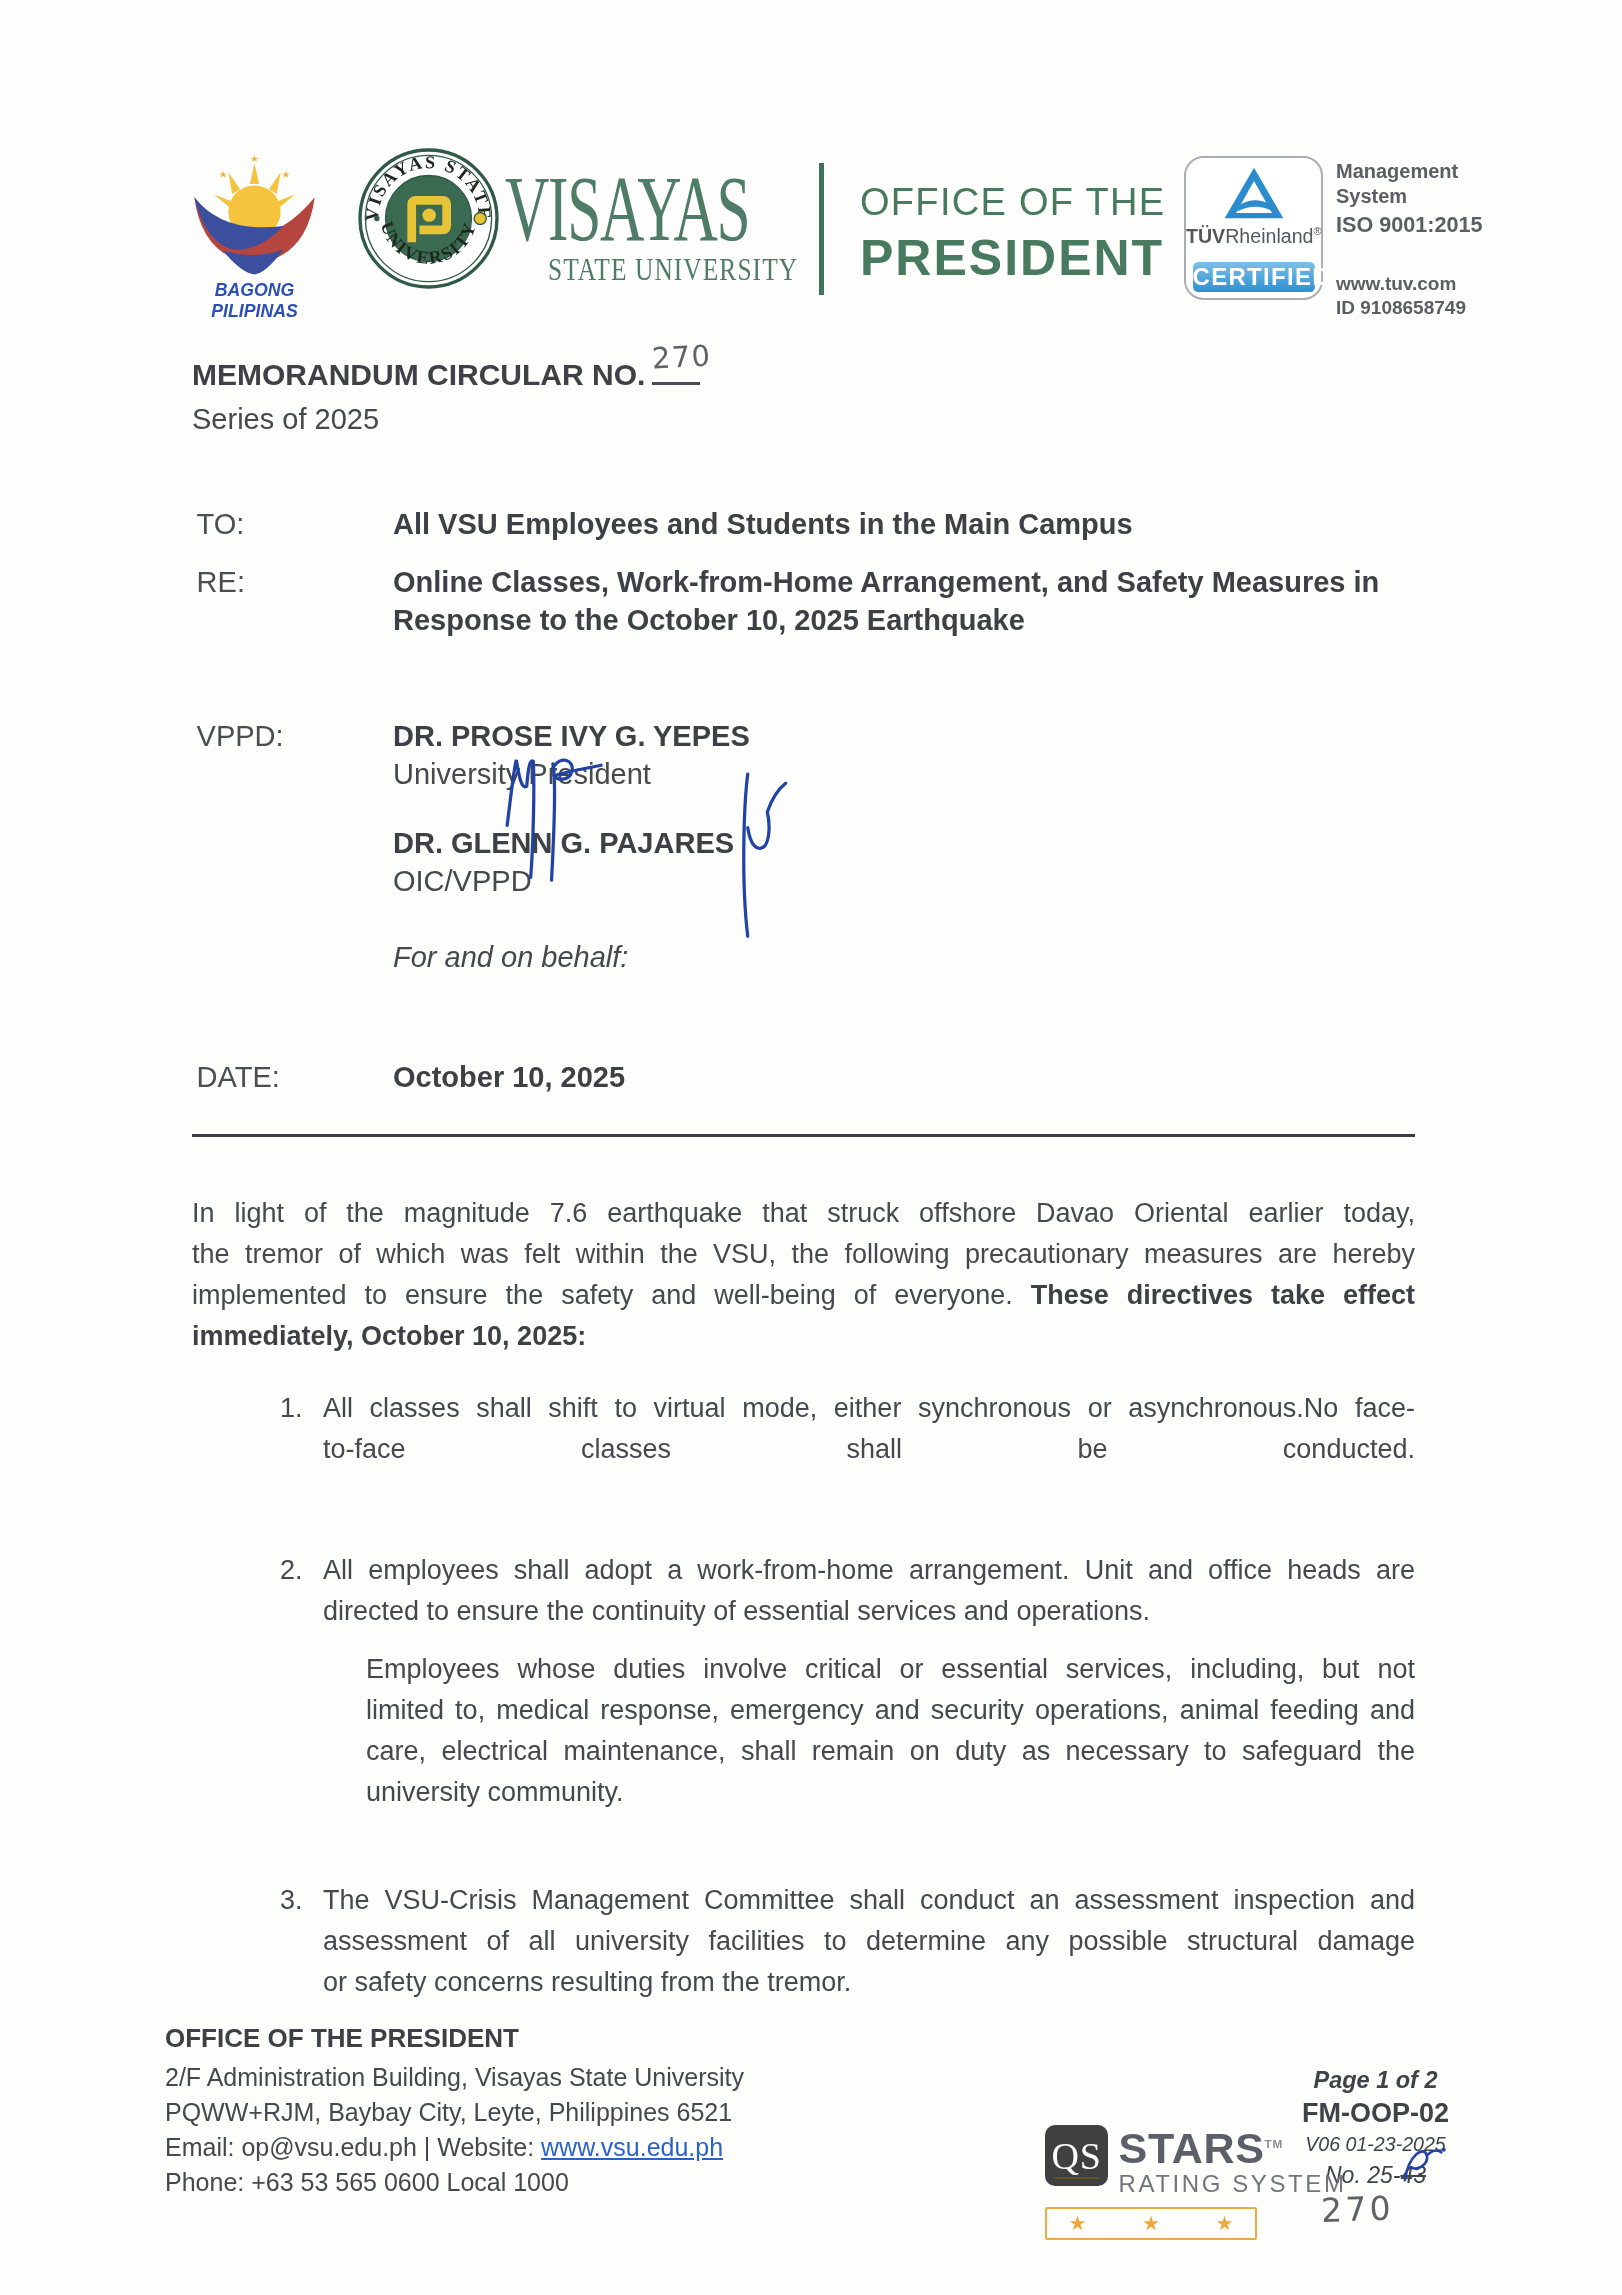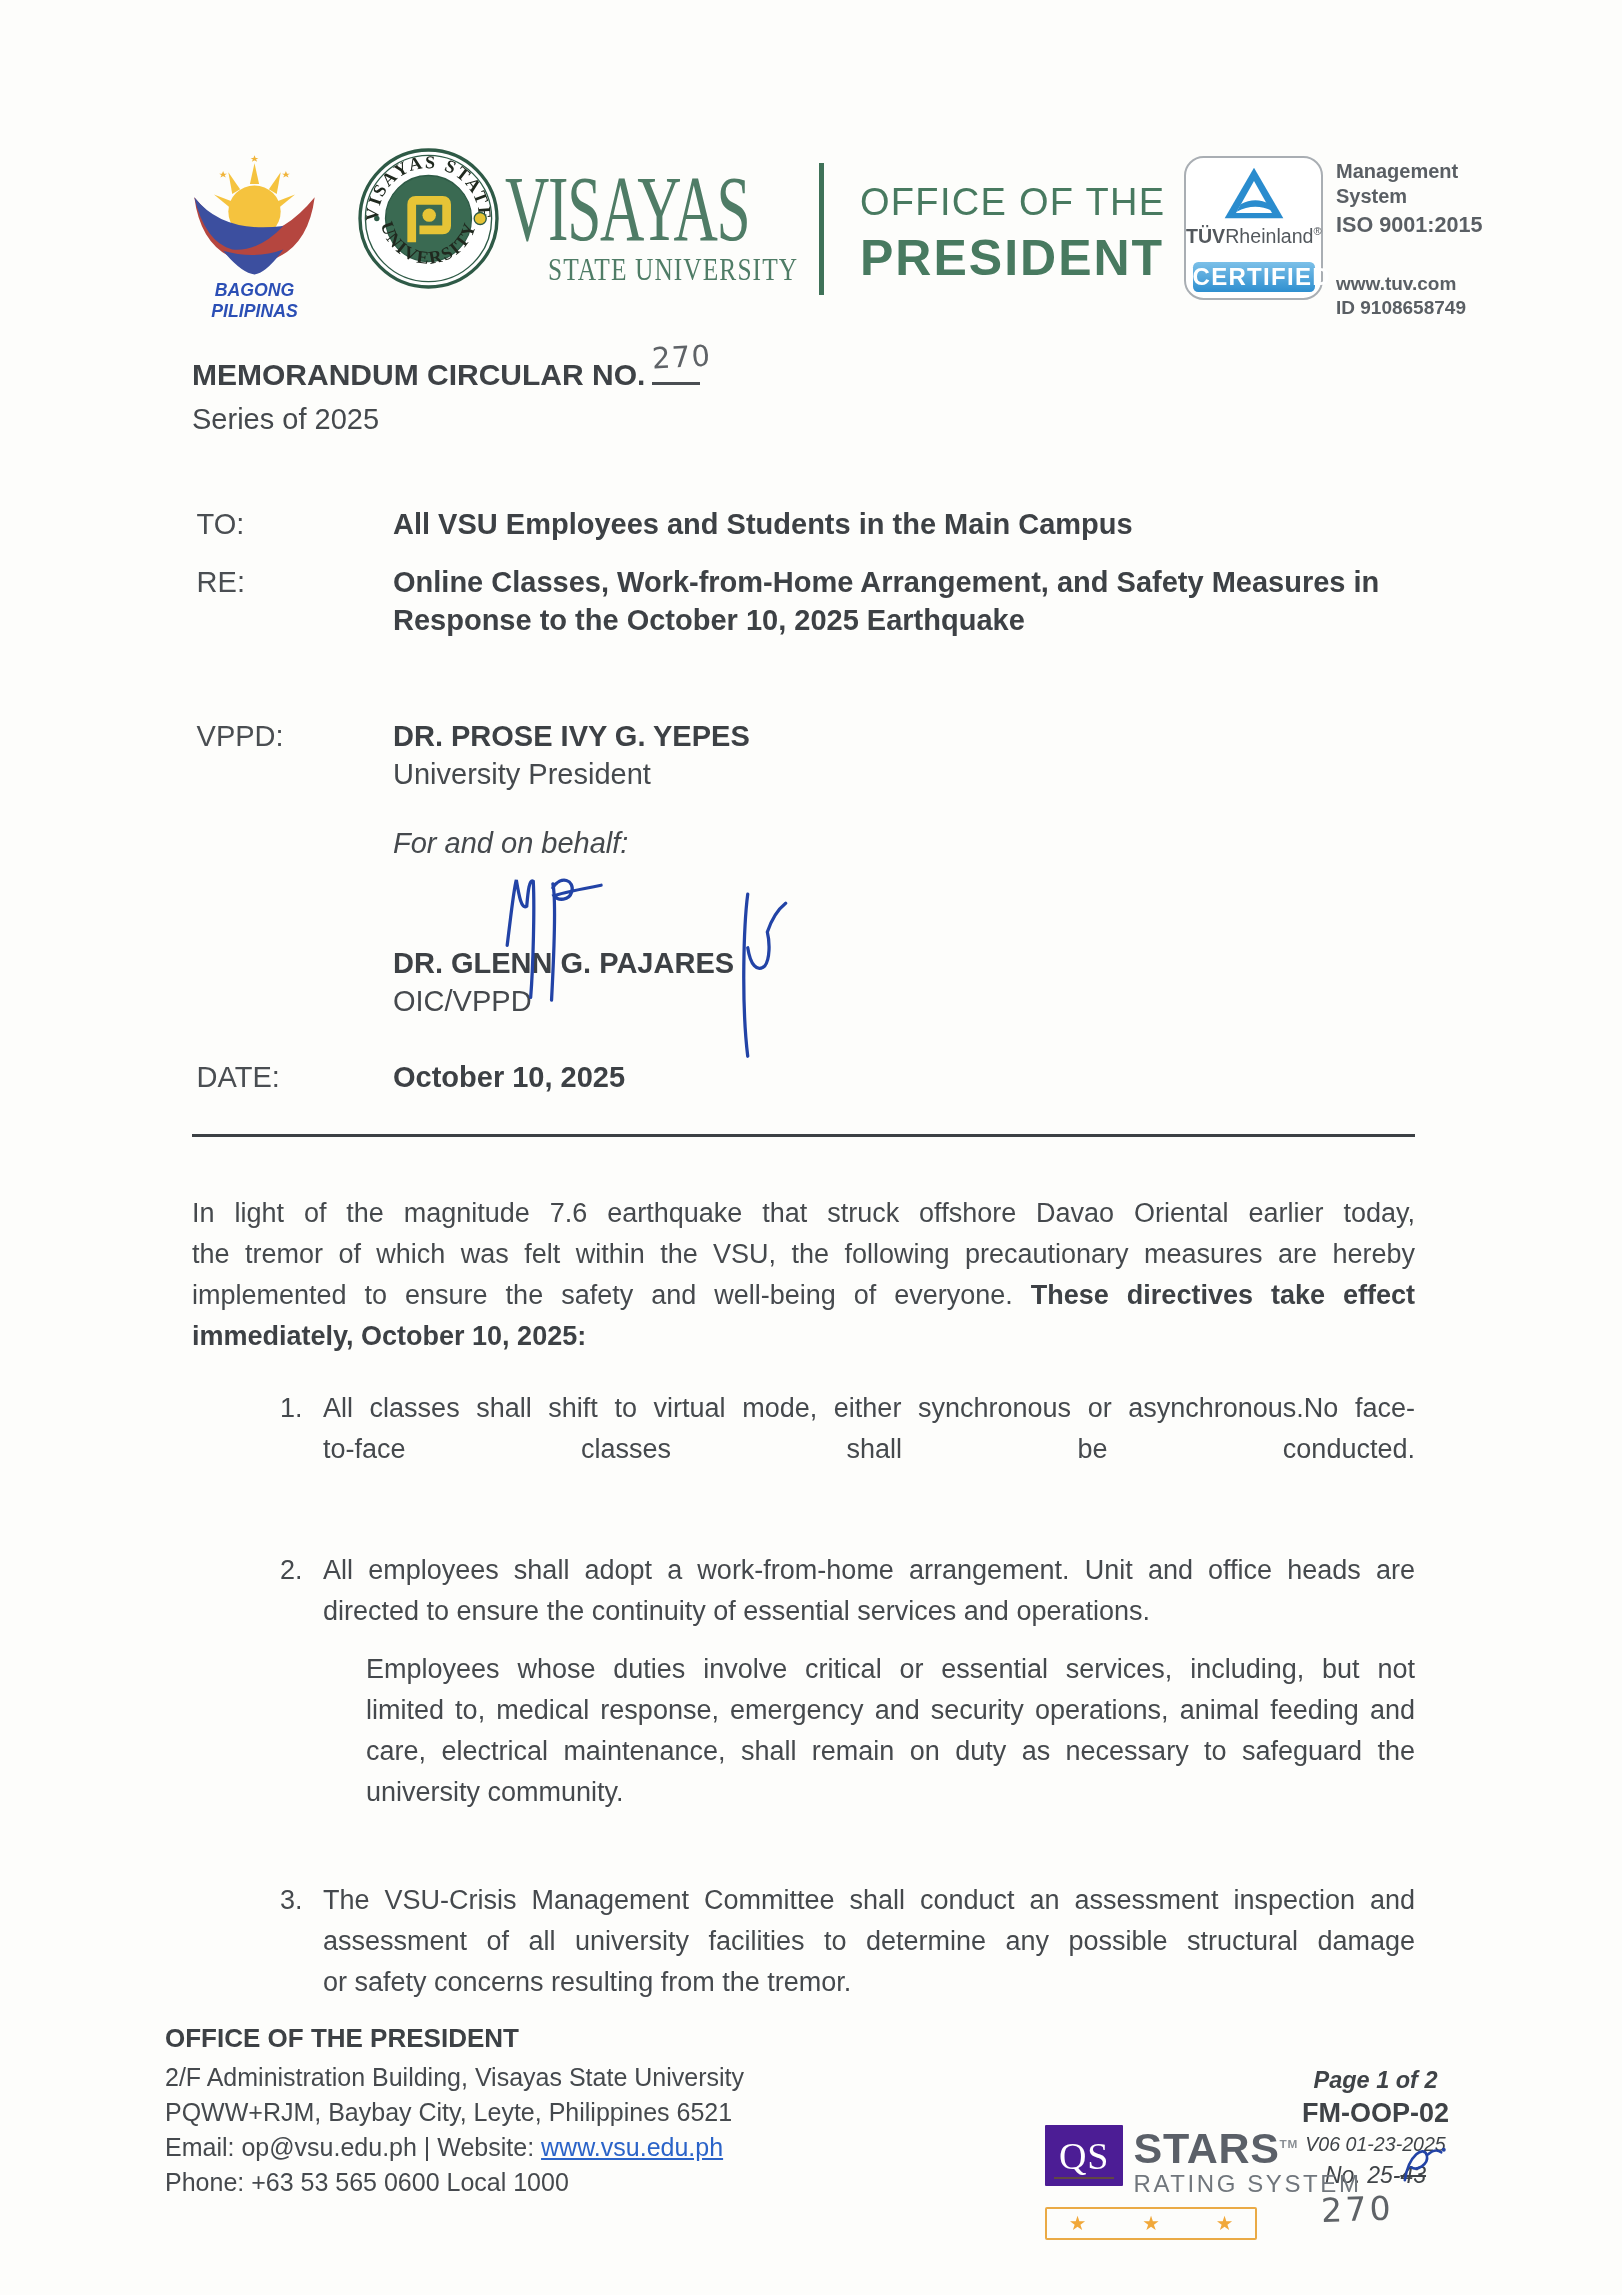--- a/index.html
+++ b/index.html
@@ -76,21 +76,21 @@
   .fr-form{font-weight:bold;font-size:27px;margin-top:3.9px;}
   .fr-ver{font-style:italic;font-size:19.6px;margin-top:3.9px;}
   .fr-no{font-style:italic;font-size:23px;margin-top:6.5px;position:relative;}
   .struck{text-decoration:line-through;}
   .fr-initials{position:absolute;left:110px;top:-22px;}
   .fr-stamp{font-family:"DejaVu Sans",sans-serif;font-size:33px;color:#5f6367;letter-spacing:3.3px;
             margin-top:0px;padding-left:34px;transform:rotate(-2deg);text-align:left;}
 
   .qs{position:absolute;left:1045px;top:2125px;}
   .qs-row{display:flex;align-items:flex-start;}
-  .qs-tile{position:relative;width:78px;height:61px;background:#4c1d95;border-radius:1px;
+  .qs-tile{position:relative;width:63px;height:61px;background:#404040;border-radius:10px;
            display:flex;align-items:center;justify-content:center;}
   .qs-tile span{font-family:"Liberation Serif",serif;font-size:38px;color:#fff;letter-spacing:0.7px;}
   .qs-underline{position:absolute;left:9.2px;right:9.2px;bottom:7.2px;height:2px;background:#6b5a22;opacity:.7;}
   .qs-texts{margin-left:10.5px;}
   .qs-stars-word{font-size:43px;font-weight:bold;color:#5b6068;line-height:39px;letter-spacing:0.7px;}
   .qs-stars-word sup{font-size:11.8px;color:#8a8f94;}
   .qs-rating{font-size:24px;color:#70767c;letter-spacing:2.6px;margin-top:1.3px;}
   .qs-box{margin-top:9.2px;width:208px;height:29px;border:2px solid #eaaa45;border-radius:2px;
           display:flex;align-items:center;justify-content:center;gap:56px;}
   .qs-box span{font-family:"DejaVu Sans",sans-serif;color:#f1a83a;font-size:19.6px;line-height:19.6px;}
@@ -202,25 +202,20 @@
       </div>
 
       <div class="row mb-from">
         <div class="lbl">VPPD:</div>
         <div class="val">
           <div class="valb">DR. PROSE IVY G. YEPES</div>
           <div>University President</div>
         </div>
       </div>
 
-      <div class="row mb-behalf">
-        <div class="lbl"></div>
-        <div class="val behalf">For and on behalf:</div>
-      </div>
-
       <div class="row mb-signer">
         <div class="lbl"></div>
         <div class="val signer-wrap">
           <svg class="sig1" width="111" height="150" viewBox="0 0 170 230">
             <g fill="none" stroke="#2243a6" stroke-width="5" stroke-linecap="round">
               <path d="M14,120 C20,72 24,34 28,20 C32,44 36,66 44,60 C46,36 48,18 54,22 C56,60 54,150 50,200"></path>
               <path d="M84,26 C88,44 88,92 82,204"></path>
               <path d="M84,32 C96,12 118,20 113,38 C109,52 92,52 86,44 C98,40 126,34 158,28"></path>
             </g>
           </svg>
@@ -228,20 +223,25 @@
             <g fill="none" stroke="#2243a6" stroke-width="5" stroke-linecap="round">
               <path d="M30,14 C24,60 20,180 30,262"></path>
               <path d="M30,96 C34,122 44,134 56,124 C64,114 64,88 60,72 C68,48 78,36 88,28"></path>
             </g>
           </svg>
           <div class="valb">DR. GLENN G. PAJARES</div>
           <div>OIC/VPPD</div>
         </div>
       </div>
 
+      <div class="row mb-behalf">
+        <div class="lbl"></div>
+        <div class="val behalf">For and on behalf:</div>
+      </div>
+
       <div class="row">
         <div class="lbl">DATE:</div>
         <div class="val valb">October 10, 2025</div>
       </div>
     </div>
 
     <hr class="rule">
 
     <div class="intro">
       <div class="jline">In light of the magnitude 7.6 earthquake that struck offshore Davao Oriental earlier today,</div>

